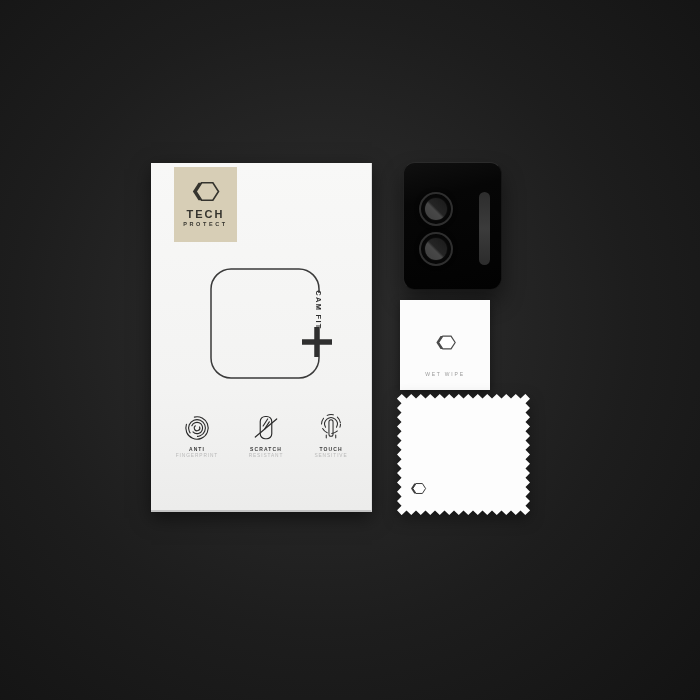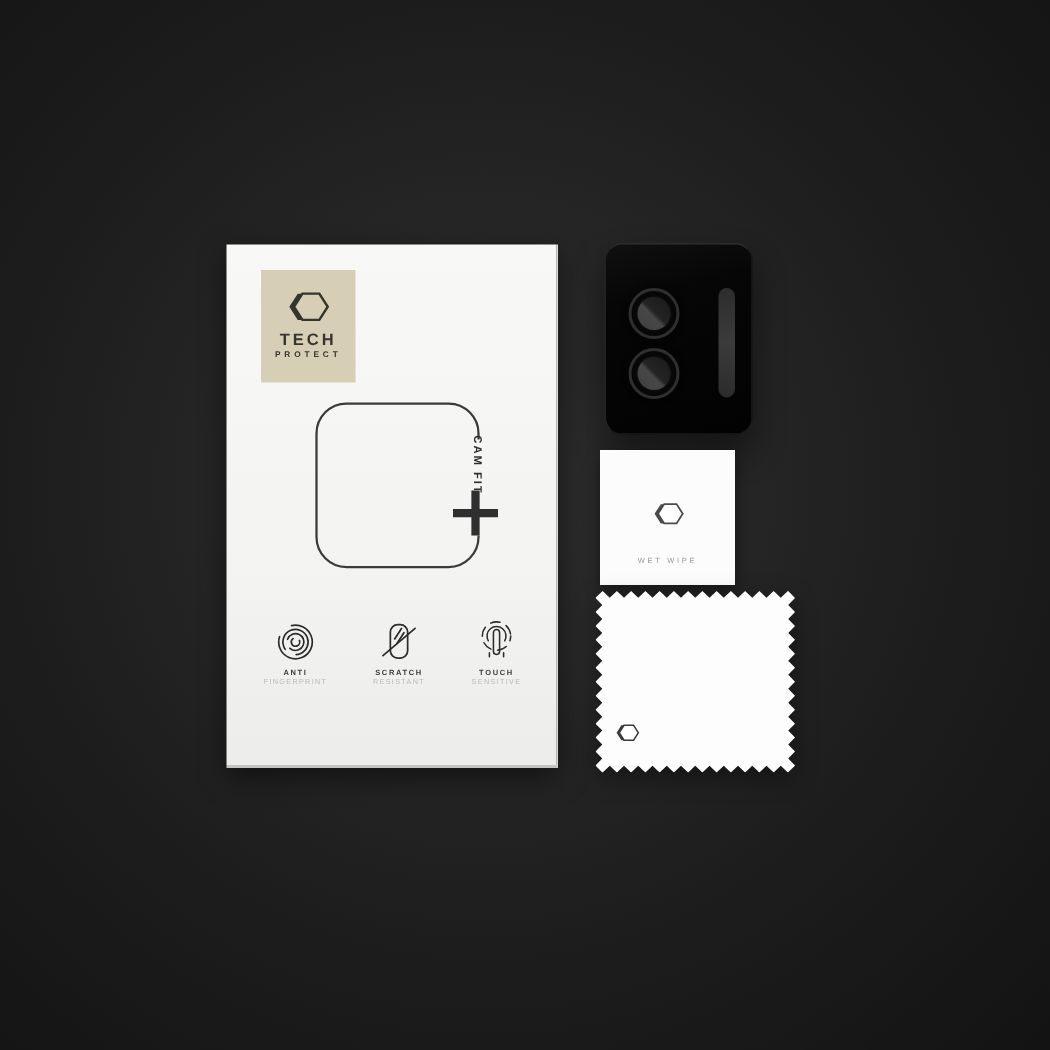--- a/index.html
+++ b/index.html
@@ -12,21 +12,21 @@
   html,body{width:700px;height:700px;overflow:hidden;background:#000;}
   body{font-family:"Liberation Sans", sans-serif;}
   .stage{position:relative;width:700px;height:700px;
     background:radial-gradient(circle at 46% 46%, var(--c-background-center) 0%, #272727 28%, #1d1d1d 58%, var(--c-background-edge) 100%);}
 
   
   .card{position:absolute;left:151px;top:163px;width:221px;height:349px;
     background:linear-gradient(180deg,#f8f8f7 0%,#f3f3f2 65%,#ececeb 100%);
     border-bottom:2px solid #c3c3c3;border-right:1px solid #dcdcdc;
     box-shadow:0 6px 18px rgba(0,0,0,.5);}
-  .logo-box{position:absolute;left:23px;top:17px;width:63px;height:75px;
+  .logo-box{position:absolute;left:23px;top:4px;width:63px;height:75px;
     background:var(--c-logo-box);display:flex;flex-direction:column;align-items:center;}
   .logo-box svg{margin-top:12px;}
   .brand-name{margin-top:4px;font-size:11px;font-weight:bold;letter-spacing:2px;color:var(--c-ink);}
   .brand-sub{margin-top:1px;font-size:5.5px;font-weight:bold;letter-spacing:2.6px;color:var(--c-ink);}
 
   .camfit-svg{position:absolute;left:55px;top:100px;}
   .camfit-text{font-family:"Liberation Sans",sans-serif;font-size:7.5px;font-weight:bold;letter-spacing:1.3px;fill:#2f2f2f;}
 
   .features{position:absolute;left:0;top:250px;width:221px;height:60px;}
   .feature{position:absolute;width:64px;display:flex;flex-direction:column;align-items:center;text-align:center;}

